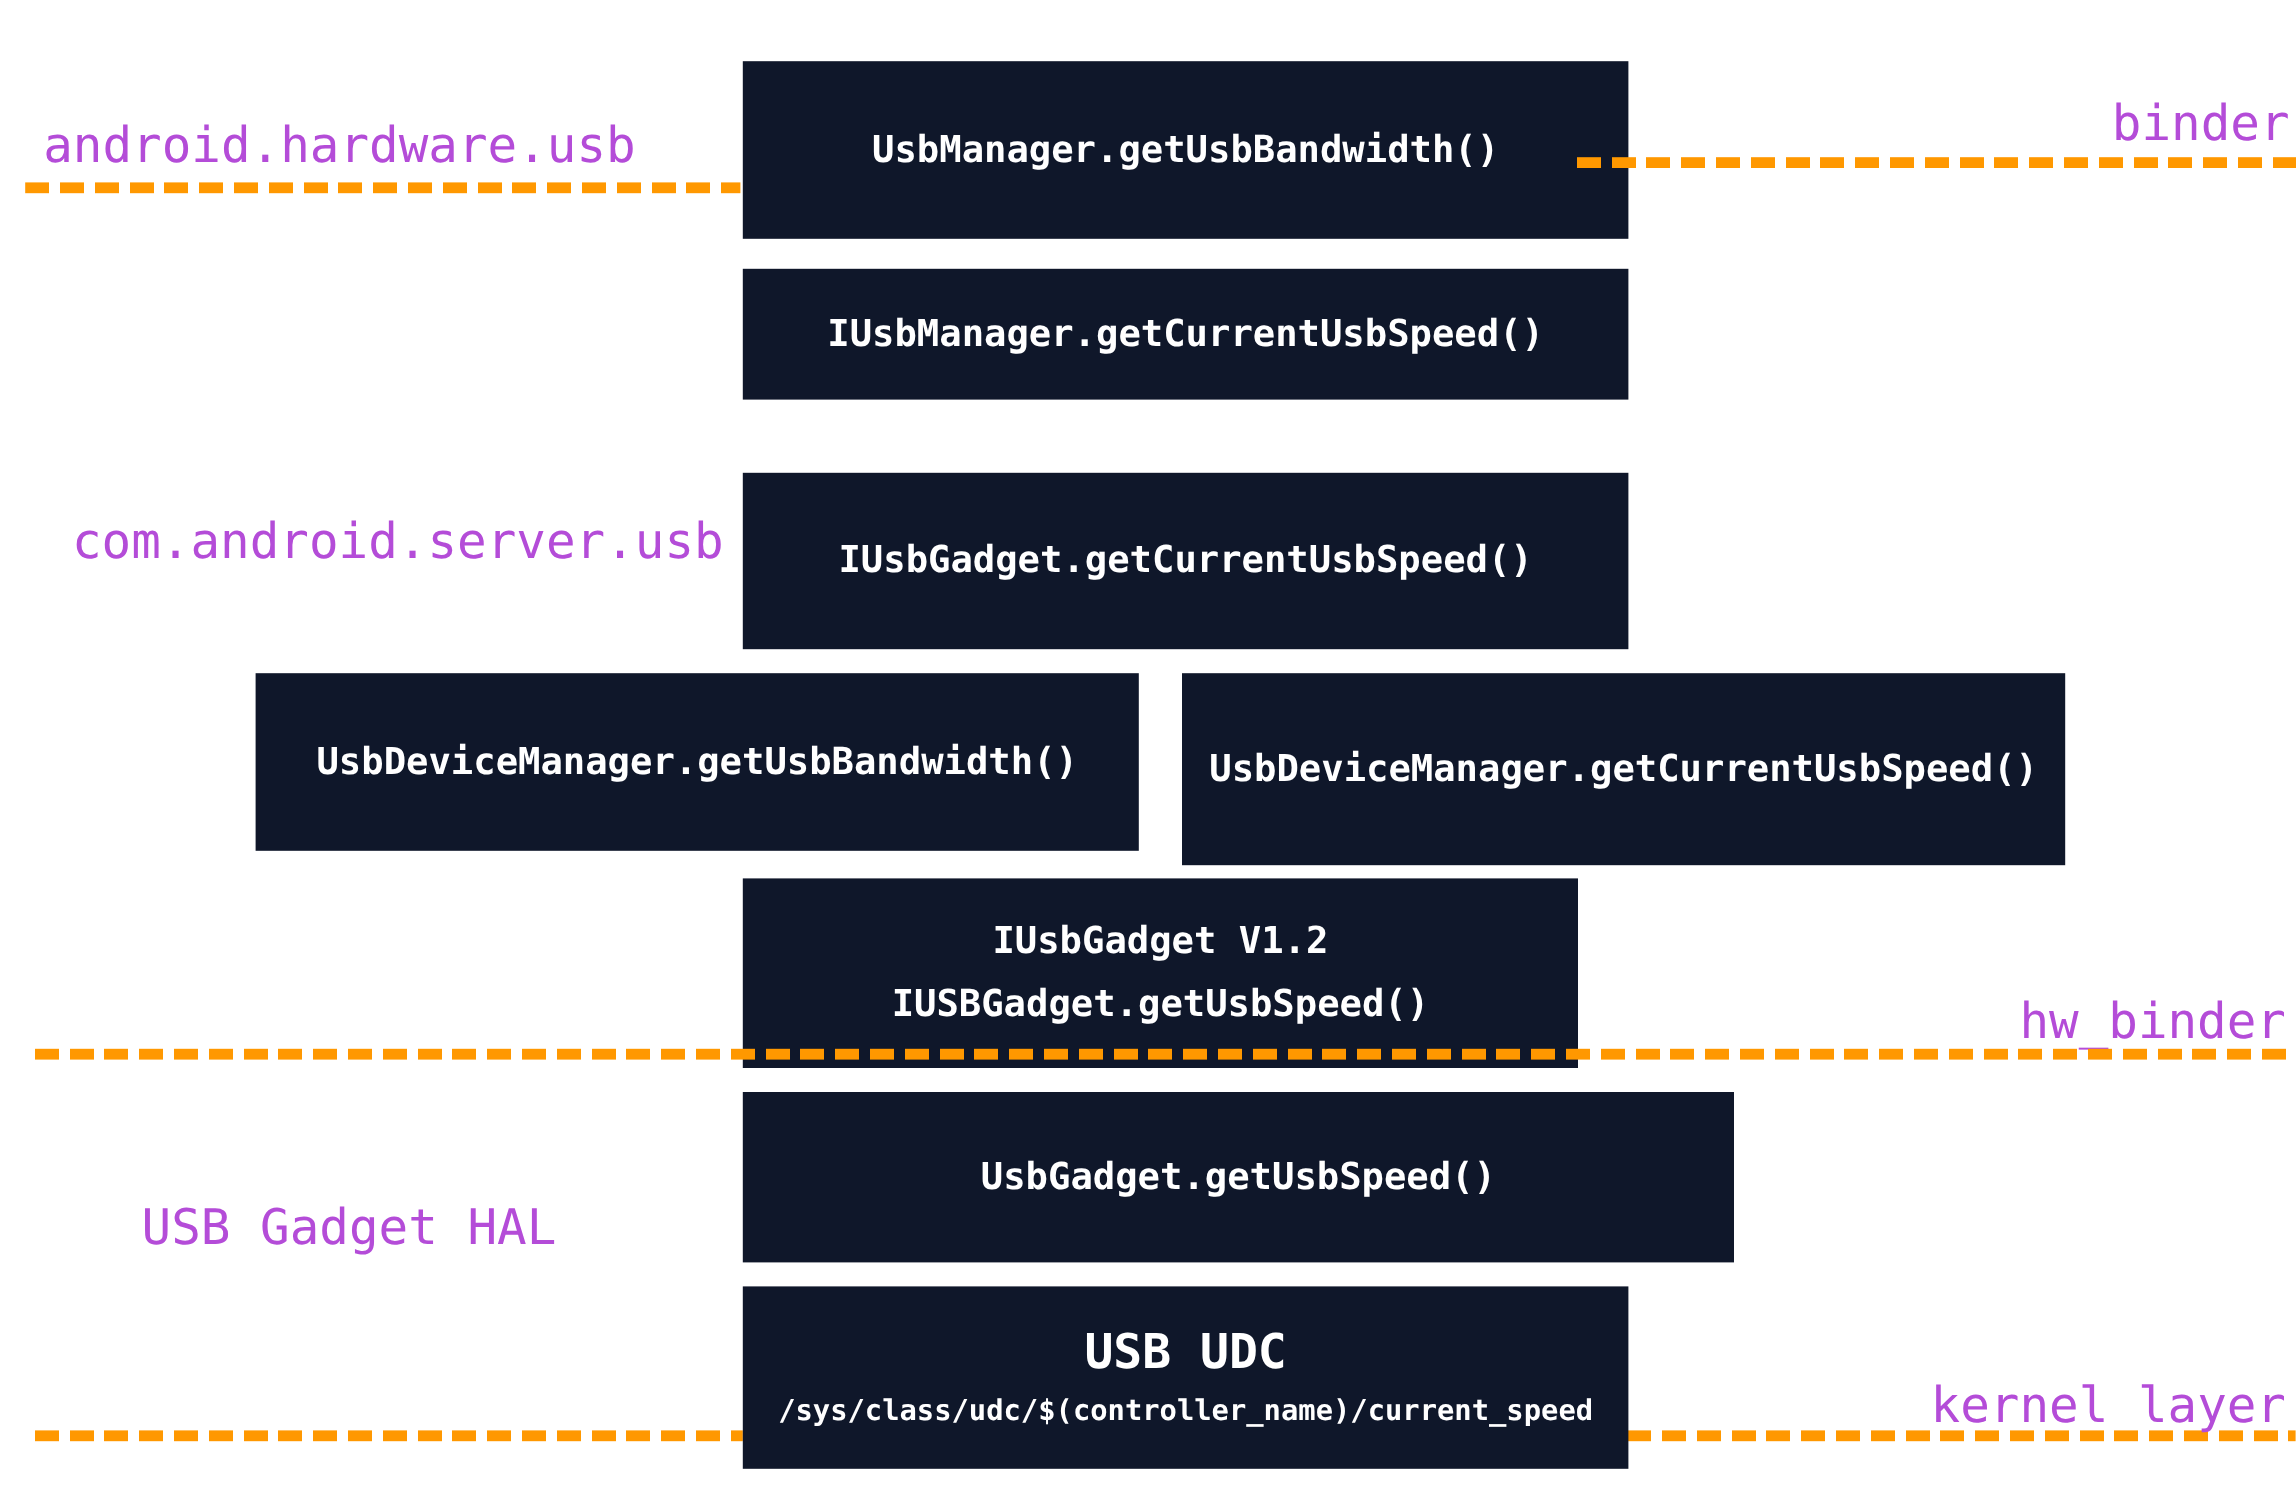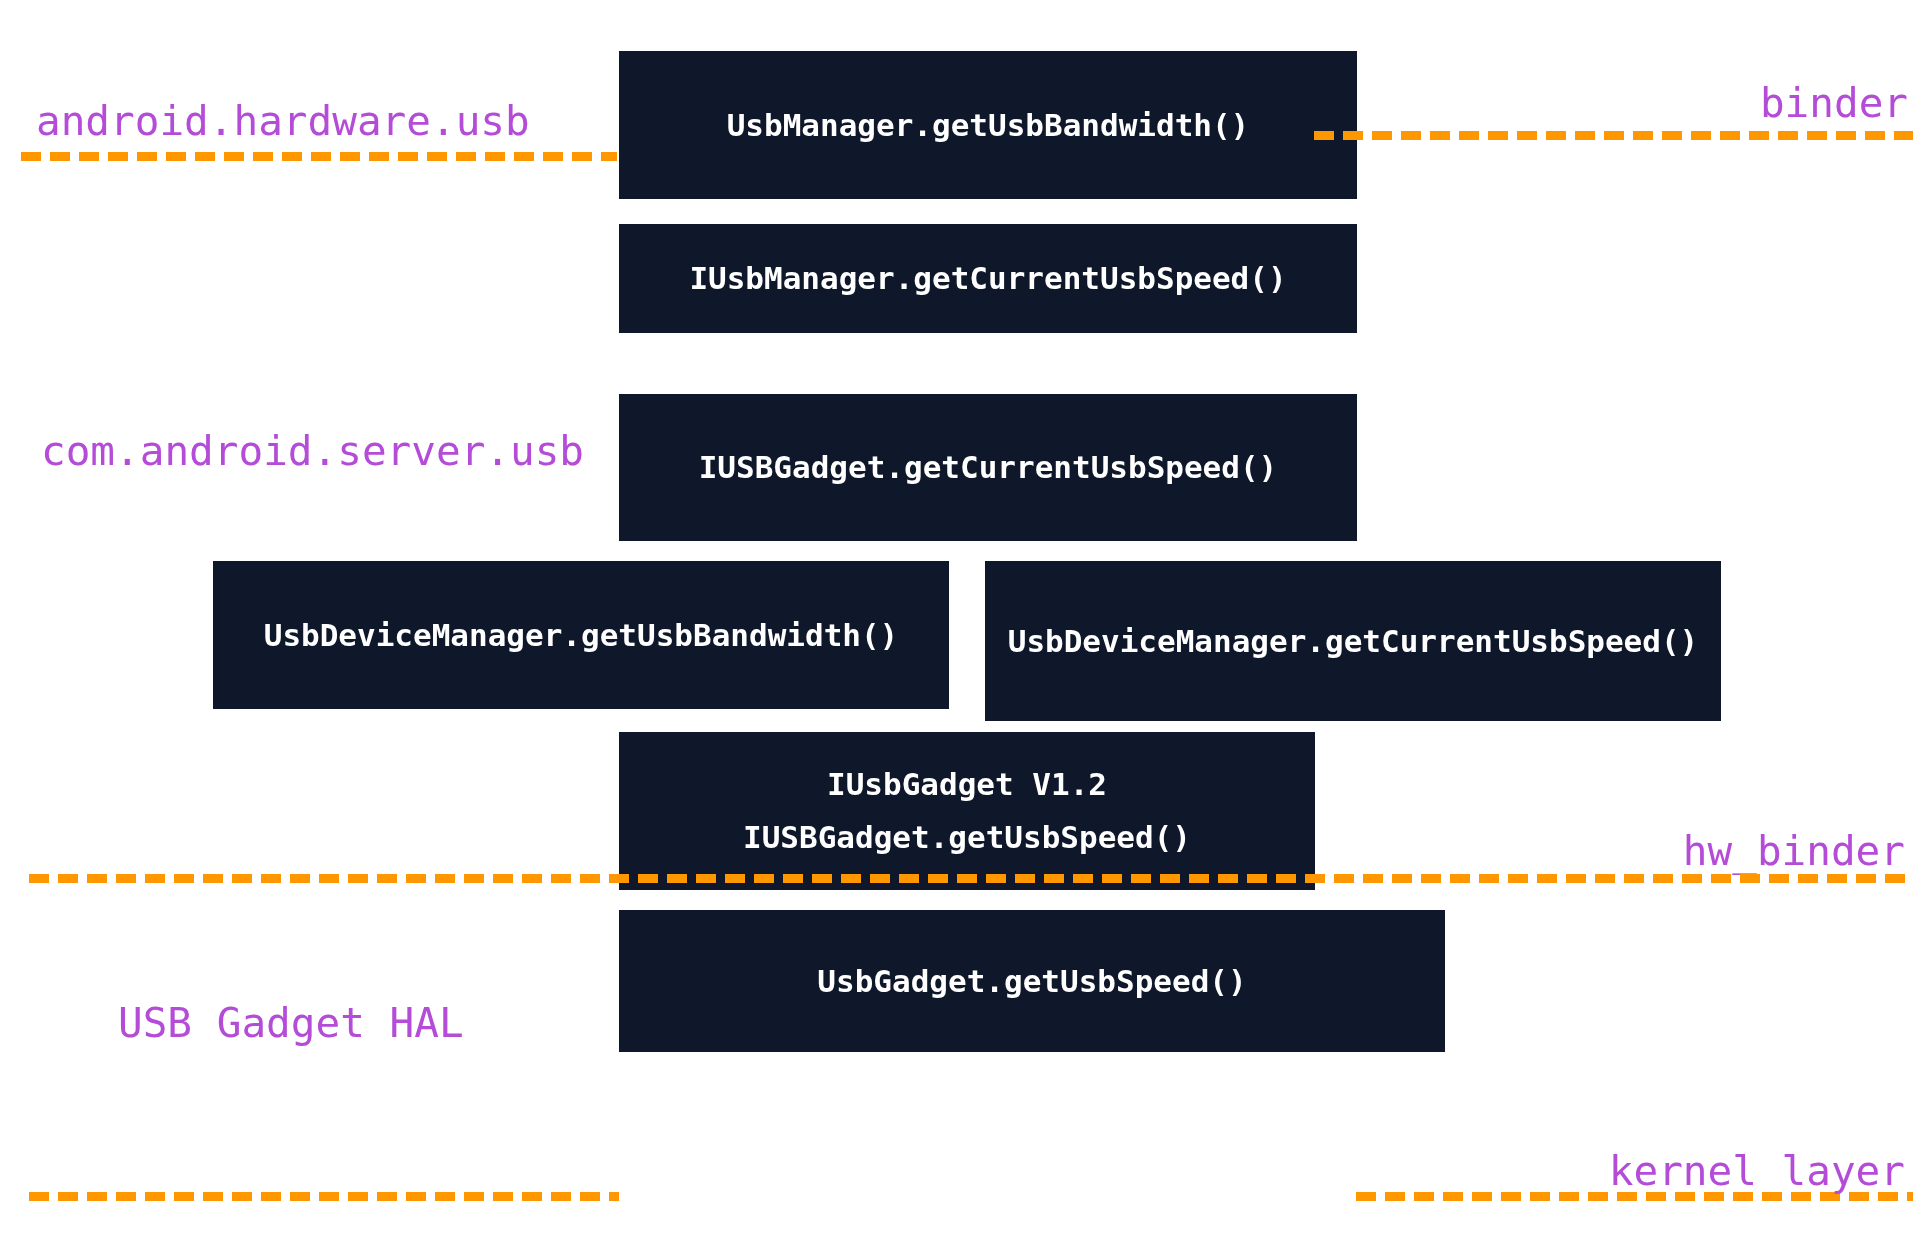--- a/index.html
+++ b/index.html
@@ -49,21 +49,21 @@
   .b4l{ left: 209px; top: 557px;  width: 736px; height: 148px; }
   .b4r{ left: 981px; top: 557px;  width: 736px; height: 160px; }
   .b5 { left: 615px; top: 728px;  width: 696px; height: 158px; }
   .b6 { left: 615px; top: 906px;  width: 826px; height: 142px; }
   .b7 { left: 615px; top: 1068px; width: 738px; height: 152px; }
   .b7 .big   { font-size: 40px; line-height: 1.2; }
   .b7 .small { font-size: 24px; line-height: 1.4; }
   
   .lab-ahu { left: 28px;  top: 90px;  }
   .lab-bin { right: 5px;  top: 72px;  }
-  .lab-cas { left: 33px;  top: 420px; }
+  .lab-cas { left: 52px;  top: 420px; }
   .lab-hwb { right: 8px;  top: 820px; }
   .lab-hal { left: 110px; top: 992px; }
   .lab-ker { right: 8px;  top: 1140px; }
   
   .d-top-left     { left: 17px;   top: 148px;  width: 596px;  }
   .d-top-right    { left: 1310px; top: 127px;  width: 602px;  }
   .d-middle       { left: 25px;   top: 870px;  width: 1884px; }
   .d-bottom-left  { left: 25px;   top: 1188px; width: 590px;  }
   .d-bottom-right { left: 1352px; top: 1188px; width: 557px;  }
 </style>
@@ -87,34 +87,38 @@
 
   <div class="box b1">
     <span>UsbManager.getUsbBandwidth()</span>
   </div>
 
   <div class="box b2">
     <span>IUsbManager.getCurrentUsbSpeed()</span>
   </div>
 
   <div class="box b3">
-    <span>IUSBGadget.getCurrentUsbSpeed()</span>
+    <span>IUsbGadget.getCurrentUsbSpeed()</span>
   </div>
 
   <div class="box b4l">
     <span>UsbDeviceManager.getUsbBandwidth()</span>
   </div>
 
   <div class="box b4r">
     <span>UsbDeviceManager.getCurrentUsbSpeed()</span>
   </div>
 
   <div class="box b5">
     <span>IUsbGadget V1.2</span>
     <span>IUSBGadget.getUsbSpeed()</span>
   </div>
 
   <div class="box b6">
     <span>UsbGadget.getUsbSpeed()</span>
   </div>
 
+  <div class="box b7">
+    <span class="big">USB UDC</span>
+    <span class="small">/sys/class/udc/$(controller_name)/current_speed</span>
+  </div>
 
 </div>
 
 </body></html>

